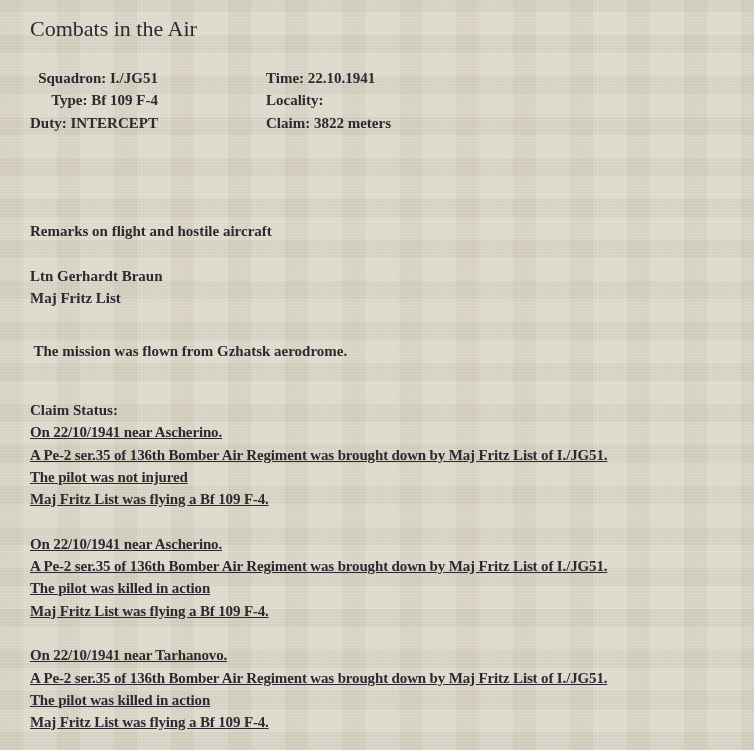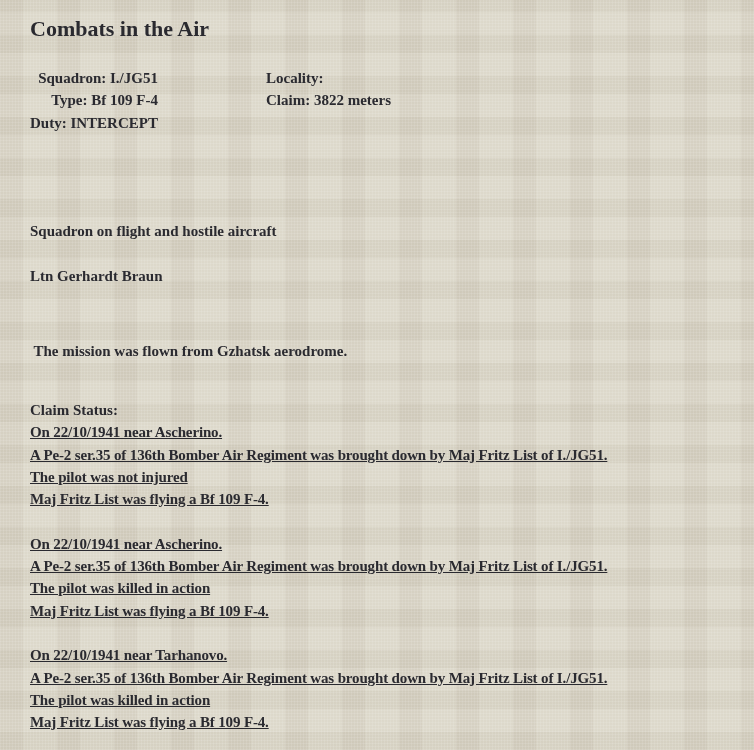--- a/index.html
+++ b/index.html
@@ -27,21 +27,21 @@
     top: 0;
     width: 700px;
   }
   .title {
     position: absolute;
     left: 0;
     top: 14px;
     font-size: 22px;
     line-height: 30px;
     margin: 0;
-    font-weight: bold;
+    font-weight: normal;
     white-space: nowrap;
   }
   .info-col {
     position: absolute;
     top: 67px;
     font-size: 15px;
     line-height: 22.3px;
   }
   .info-col.left { left: 0; text-align: right; }
   .info-col.right { left: 236px; }
@@ -86,30 +86,32 @@
 
   <h1 class="title">Combats in the Air</h1>
 
   <div class="info-col left">
     <span class="line"><span>Squadron:</span> <span>I./JG51</span></span>
     <span class="line"><span>Type:</span> <span>Bf 109 F-4</span></span>
     <span class="line"><span>Duty:</span> <span>INTERCEPT</span></span>
   </div>
 
   <div class="info-col right">
+    <span class="line"><span>Time:</span> <span>22.10.1941</span></span>
     <span class="line"><span>Locality:</span> <span></span></span>
     <span class="line"><span>Claim:</span> <span>3822 meters</span></span>
   </div>
 
   <div class="remarks-heading">
-    <span class="line">Squadron on flight and hostile aircraft</span>
+    <span class="line">Remarks on flight and hostile aircraft</span>
   </div>
 
   <div class="flown-by">
     <span class="line">Ltn Gerhardt Braun</span>
+    <span class="line">Maj Fritz List</span>
   </div>
 
   <div class="aerodrome">
     <span class="line"> The mission was flown from Gzhatsk aerodrome.</span>
   </div>
 
   <div class="claims">
     <span class="line">Claim Status:</span>
 
     <div class="claim">

